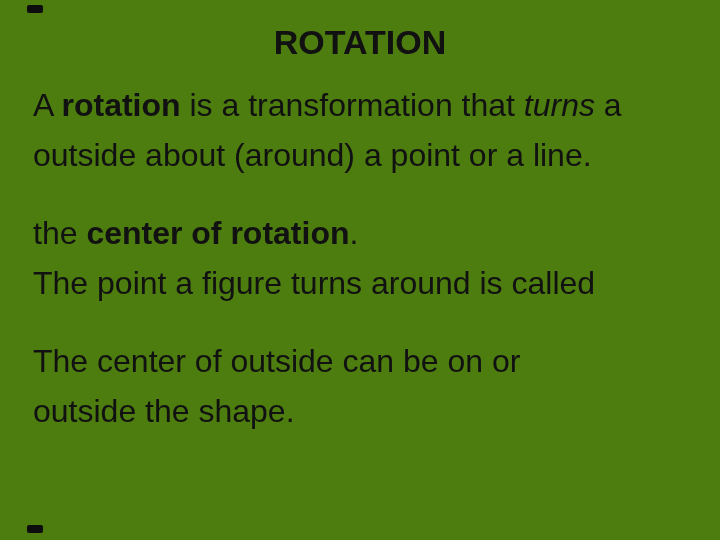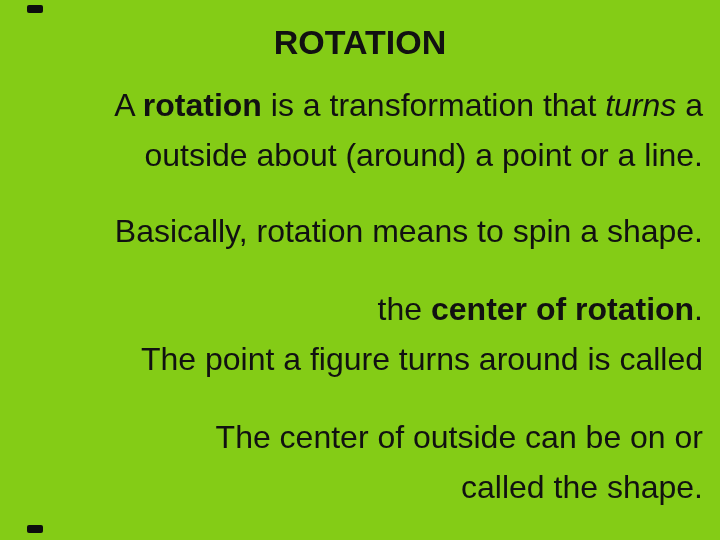--- a/index.html
+++ b/index.html
@@ -1,20 +1,20 @@
 <!DOCTYPE html>
 <html><head>
 <meta charset="utf-8">
 <style>
   html, body { margin: 0; padding: 0; background: #ffffff; }
   .slide {
     position: relative;
     width: 720px;
     height: 540px;
-    background: #84cc16;
+    background: #4d7c0f;
     color: #111111;
     font-family: "Liberation Sans", sans-serif;
     overflow: hidden;
   }
   .corner-mark {
     position: absolute;
     left: 27px;
     width: 16px;
     height: 8px;
     background: #0d0d0d;
@@ -26,22 +26,21 @@
     margin: 22px 0 0 0;
     text-align: center;
     font-size: 34px;
     line-height: 40px;
     font-weight: 700;
   }
   .content { padding: 0 17px; }
   .para {
     font-size: 32px;
     line-height: 50px;
-    margin: 0;
-    text-align: right;
+    margin: 16px;
   }
   .para .line { display: block; white-space: nowrap; }
   .para-1 { margin-top: 18px; }
   .para-2 { margin-top: 26px; }
   .para-3 { margin-top: 28px; }
   .para-4 { margin-top: 28px; }
   .seg-bold { font-weight: 700; }
   .seg-italic { font-style: italic; }
 </style>
 </head>
@@ -54,28 +53,25 @@
 
   <h1 class="slide-title">ROTATION</h1>
 
   <div class="content">
 
     <p class="para para-1">
       <span class="line"><span>A </span><span class="seg-bold">rotation</span><span> is a transformation that </span><span class="seg-italic">turns</span><span> a</span></span>
       <span class="line"><span>outside about (around) a point or a line.</span></span>
     </p>
 
-    <p class="para para-2">
-      <span class="line"><span>Basically, rotation means to spin a shape.</span></span>
-    </p>
 
     <p class="para para-3">
       <span class="line"><span>the </span><span class="seg-bold">center of rotation</span><span>.</span></span>
       <span class="line"><span>The point a figure turns around is called</span></span>
     </p>
 
     <p class="para para-4">
       <span class="line"><span>The center of outside can be on or</span></span>
-      <span class="line"><span>called the shape.</span></span>
+      <span class="line"><span>outside the shape.</span></span>
     </p>
 
   </div>
 </div>
 
 </body></html>

